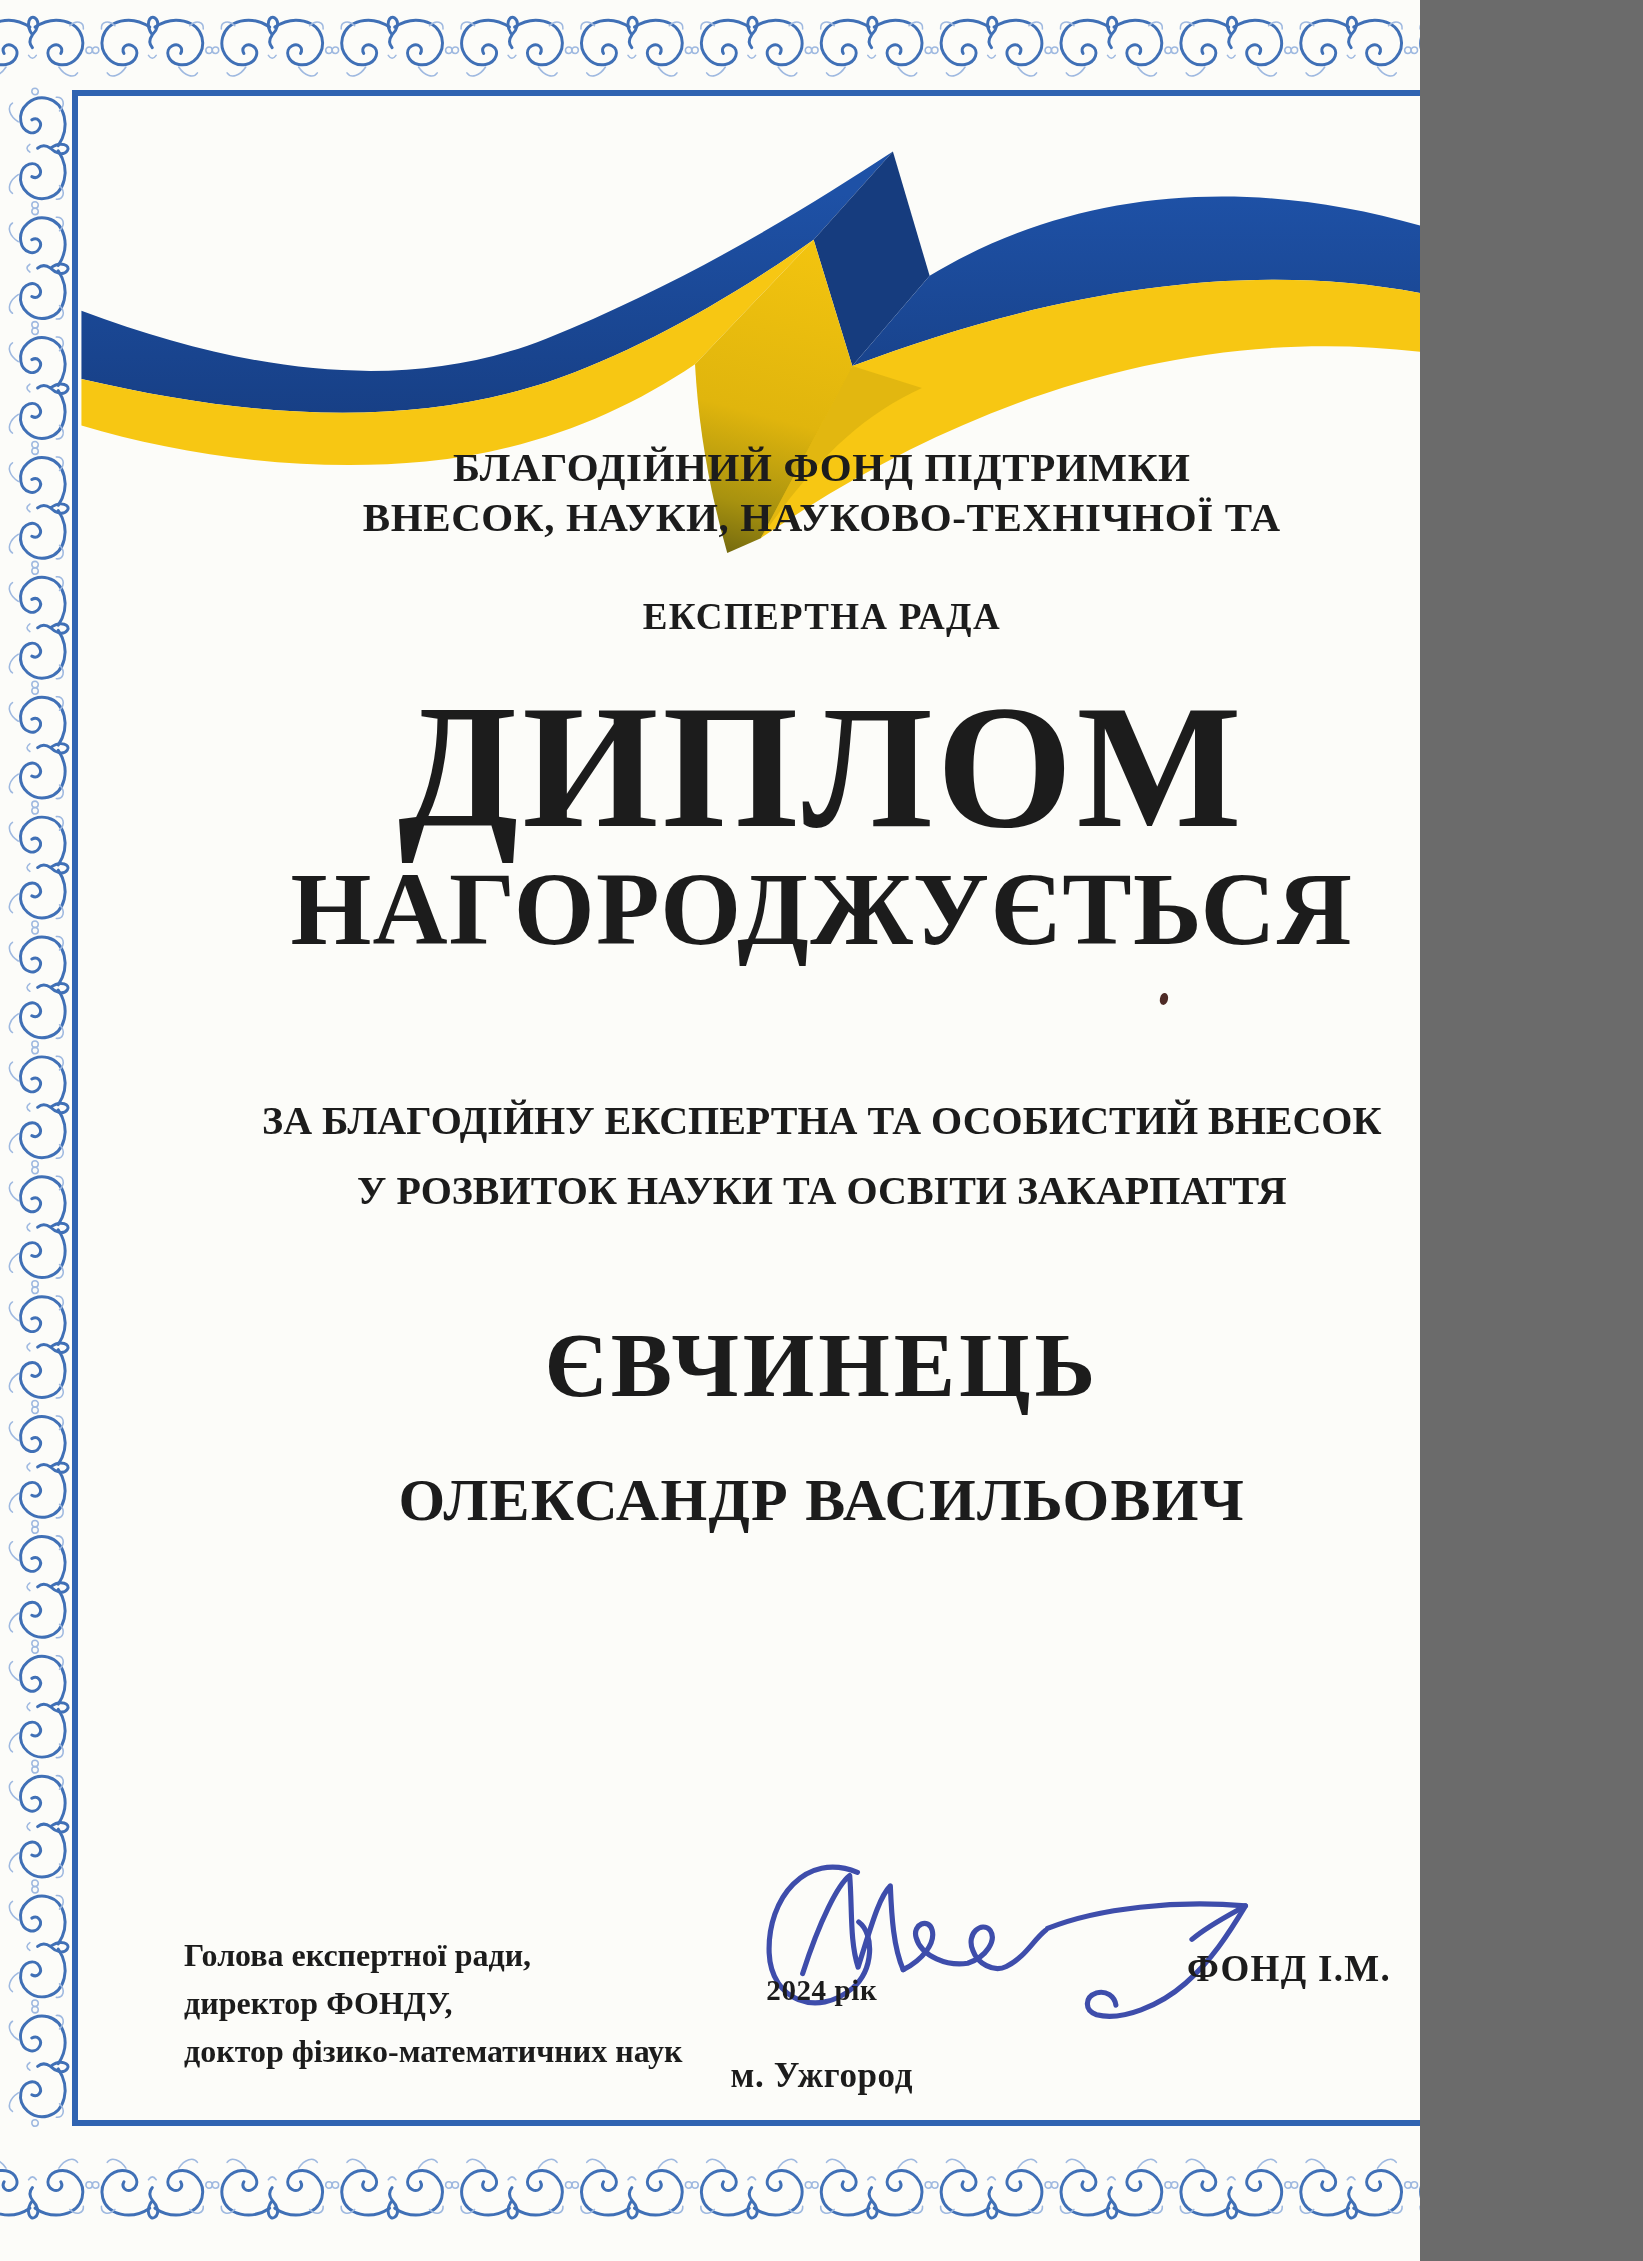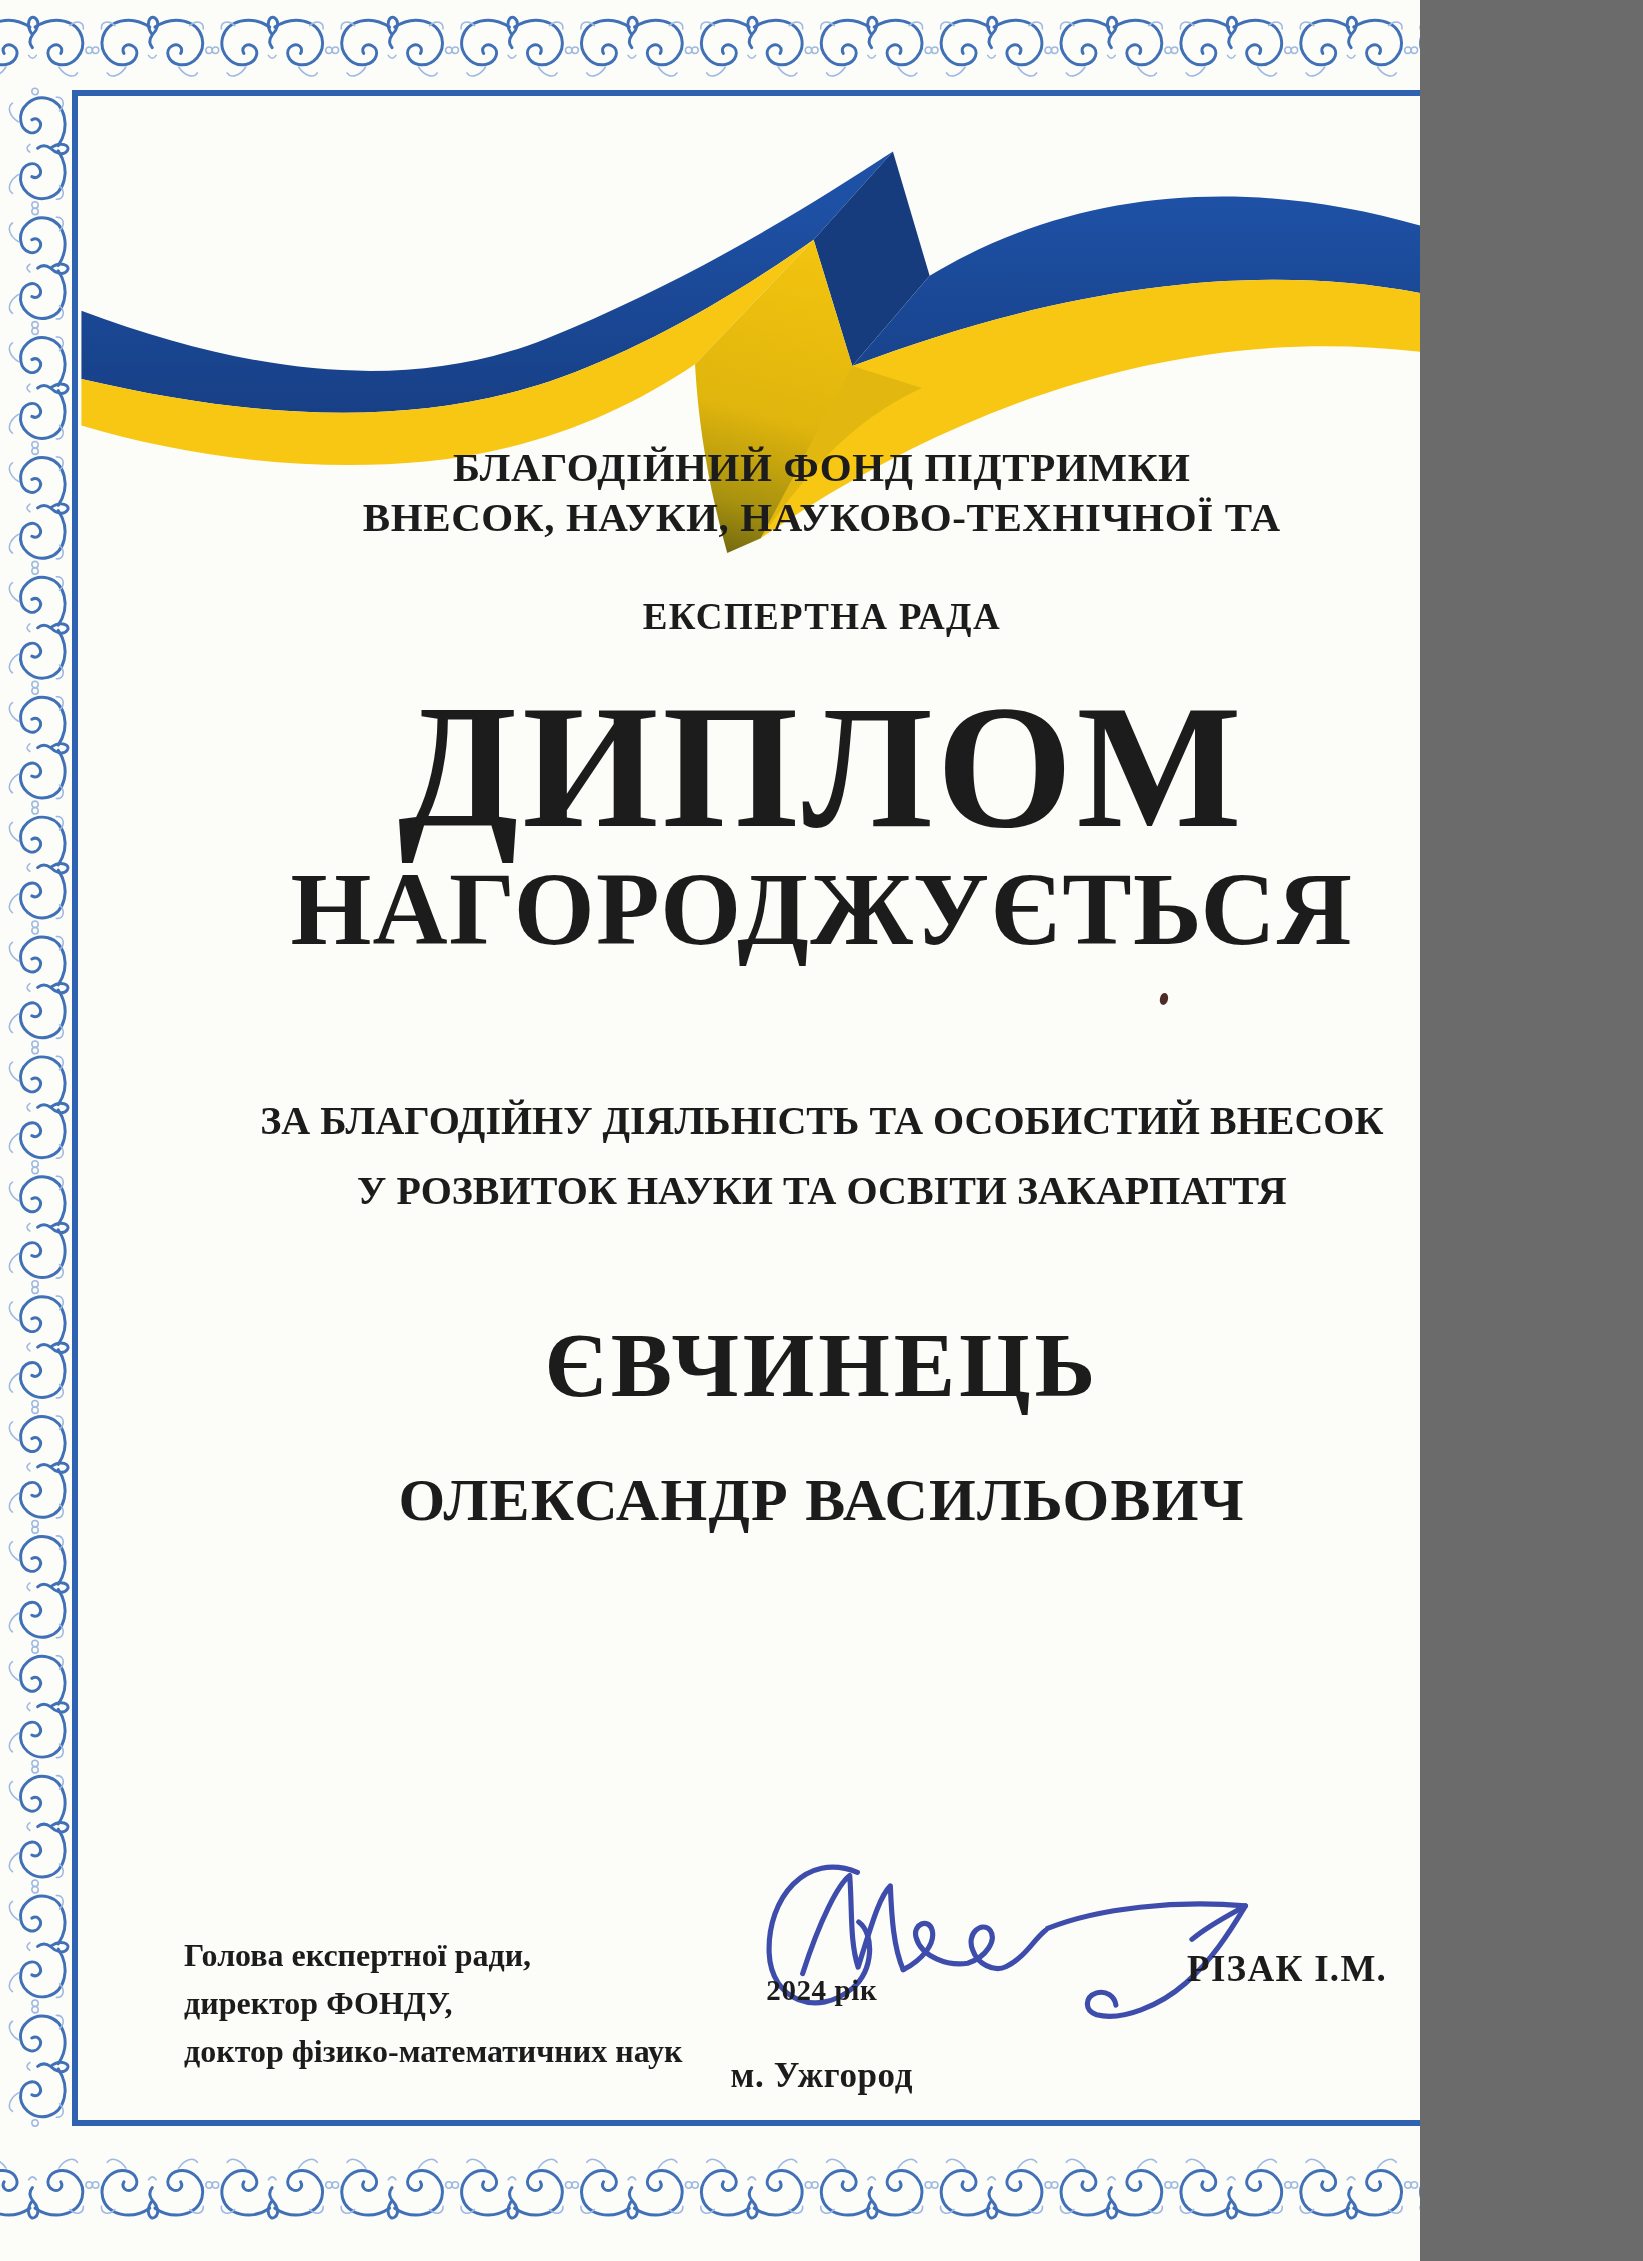--- a/index.html
+++ b/index.html
@@ -153,21 +153,21 @@
     <div>БЛАГОДІЙНИЙ ФОНД ПІДТРИМКИ</div>
     <div>ВНЕСОК, НАУКИ, НАУКОВО-ТЕХНІЧНОЇ ТА</div>
   </div>
 
   <div class="txt council">ЕКСПЕРТНА РАДА</div>
 
   <div class="txt title-main">ДИПЛОМ</div>
   <div class="txt title-sub">НАГОРОДЖУЄТЬСЯ</div>
 
   <div class="txt award">
-    <div>ЗА БЛАГОДІЙНУ ДІЯЛЬНІСТЬ ТА ОСОБИСТИЙ ВНЕСОК</div>
+    <div>ЗА БЛАГОДІЙНУ ЕКСПЕРТНА ТА ОСОБИСТИЙ ВНЕСОК</div>
     <div>У РОЗВИТОК НАУКИ ТА ОСВІТИ ЗАКАРПАТТЯ</div>
   </div>
 
   <div class="txt surname">ЄВЧИНЕЦЬ</div>
   <div class="txt fullname">ОЛЕКСАНДР ВАСИЛЬОВИЧ</div>
 
   <div class="positions">
     <div>Голова експертної ради,</div>
     <div>директор ФОНДУ,</div>
     <div>доктор фізико-математичних наук</div>
@@ -176,20 +176,20 @@
   <svg class="layer" viewBox="0 0 2550 3508" aria-hidden="true">
     <g fill="none" stroke="var(--signature_ink)" stroke-width="8" stroke-linecap="round" stroke-linejoin="round" opacity="0.92">
       <path d="M1330,2905 C 1250,2872 1190,2945 1193,3030 C 1196,3105 1268,3130 1322,3085 C 1356,3056 1356,3000 1332,2982"></path>
       <path d="M1245,3062 C 1272,2978 1300,2924 1318,2910 C 1322,2962 1318,3012 1331,3052 C 1351,2990 1363,2944 1381,2926 C 1383,2974 1386,3022 1401,3056"></path>
       <path d="M1401,3056 C 1431,3041 1451,3015 1446,2995 C 1441,2975 1415,2985 1421,3006 C 1429,3036 1471,3051 1501,3046 C 1531,3036 1546,3010 1536,2995 C 1523,2980 1498,3000 1509,3026 C 1516,3046 1541,3061 1561,3051 C 1591,3036 1602,3011 1622,2995"></path>
       <path d="M1625,2992 C 1705,2960 1825,2948 1932,2957 C 1906,3000 1879,3042 1839,3077 C 1799,3112 1741,3136 1701,3126 C 1681,3119 1683,3098 1701,3092 C 1716,3088 1729,3097 1731,3111"></path>
       <path d="M1932,2957 C 1903,2973 1872,2989 1849,3009"></path>
     </g>
   </svg>
 
-  <div class="sig-name">РІЗАК І.М.</div>
+  <div class="sig-name">ФОНД І.М.</div>
 
   <div class="txt year">2024 рік</div>
   <div class="txt city">м. Ужгород</div>
 
   <div class="ink-dot"></div>
 </div>
 
 
 </body></html>

